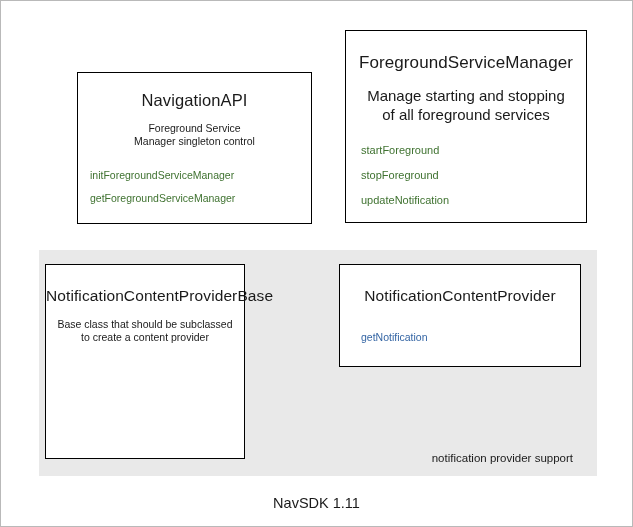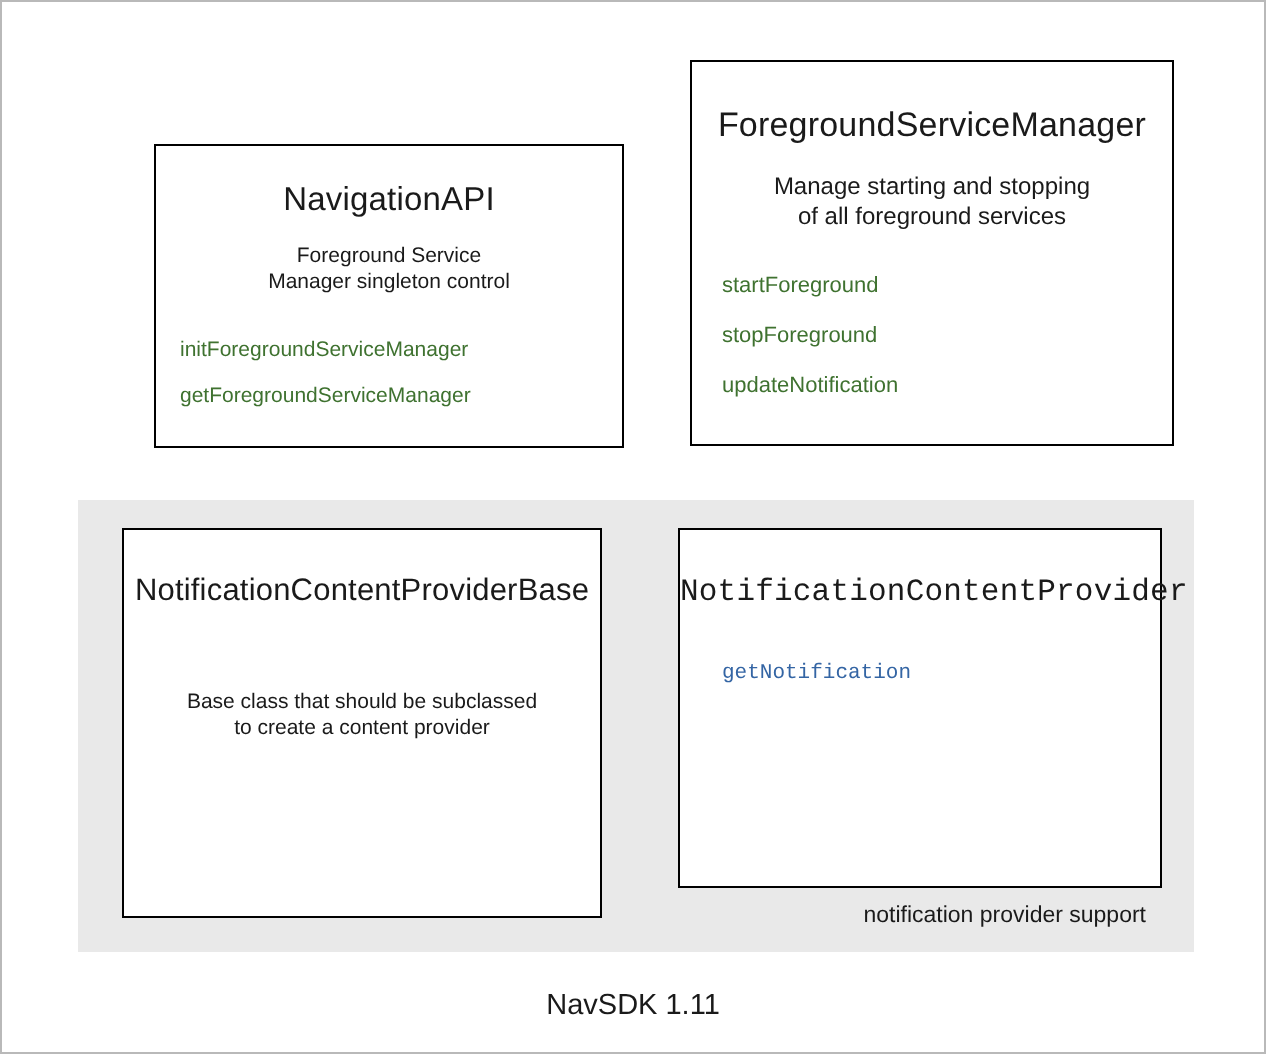--- a/index.html
+++ b/index.html
@@ -66,50 +66,50 @@
   #navigation-api .class-title { font-size: 16.5px; margin-top: 18px; }
   #navigation-api .class-desc  { font-size: 10.5px; margin-top: 12px; }
   #navigation-api .member-list { margin-top: 20px; padding-left: 12px; }
   #navigation-api .member { font-size: 10.5px; margin-bottom: 11px; }
 
   
   #foreground-service-manager {
     left: 344px; top: 29px; width: 242px; height: 193px;
   }
   #foreground-service-manager .class-title { font-size: 17px; margin-top: 22px; }
-  #foreground-service-manager .class-desc  { font-size: 12px; margin-top: 13px; }
+  #foreground-service-manager .class-desc  { font-size: 15px; margin-top: 13px; }
   #foreground-service-manager .member-list { margin-top: 20px; padding-left: 15px; }
   #foreground-service-manager .member { font-size: 11px; margin-bottom: 13px; }
 
   
   #provider-group {
     position: absolute;
     left: 38px; top: 249px; width: 558px; height: 226px;
     background: #e9e9e9;
   }
   #provider-group-label {
     position: absolute;
     right: 24px; bottom: 12px;
     font-size: 11.5px;
     color: #1a1a1a;
     white-space: nowrap;
   }
 
   
   #notification-content-provider-base {
-    left: 60px; top: 263px; width: 240px; height: 195px; gap: 27px;
+    left: 44px; top: 263px; width: 200px; height: 195px;
   }
   #notification-content-provider-base .class-title { font-size: 15.5px; margin-top: 22px; }
   #notification-content-provider-base .class-desc  { font-size: 10.5px; margin-top: 13px; }
   #notification-content-provider-base .member-list { margin-top: 19px; padding-left: 24px; }
   #notification-content-provider-base .member { font-size: 10.5px; margin-bottom: 14px; }
 
   
   #notification-content-provider {
-    left: 338px; top: 263px; width: 242px; height: 180px; font-family: Liberation Mono, monospace;
+    left: 338px; top: 263px; width: 242px; height: 103px;
   }
   #notification-content-provider .class-title { font-size: 15.5px; margin-top: 22px; }
   #notification-content-provider .class-desc  { font-size: 10.5px; margin-top: 14px; }
   #notification-content-provider .member-list { margin-top: 26px; padding-left: 21px; }
   #notification-content-provider .member { font-size: 10.5px; margin-bottom: 8px; }
 
   
   #footer-version {
     position: absolute;
     left: 0; right: 0; top: 494px;

